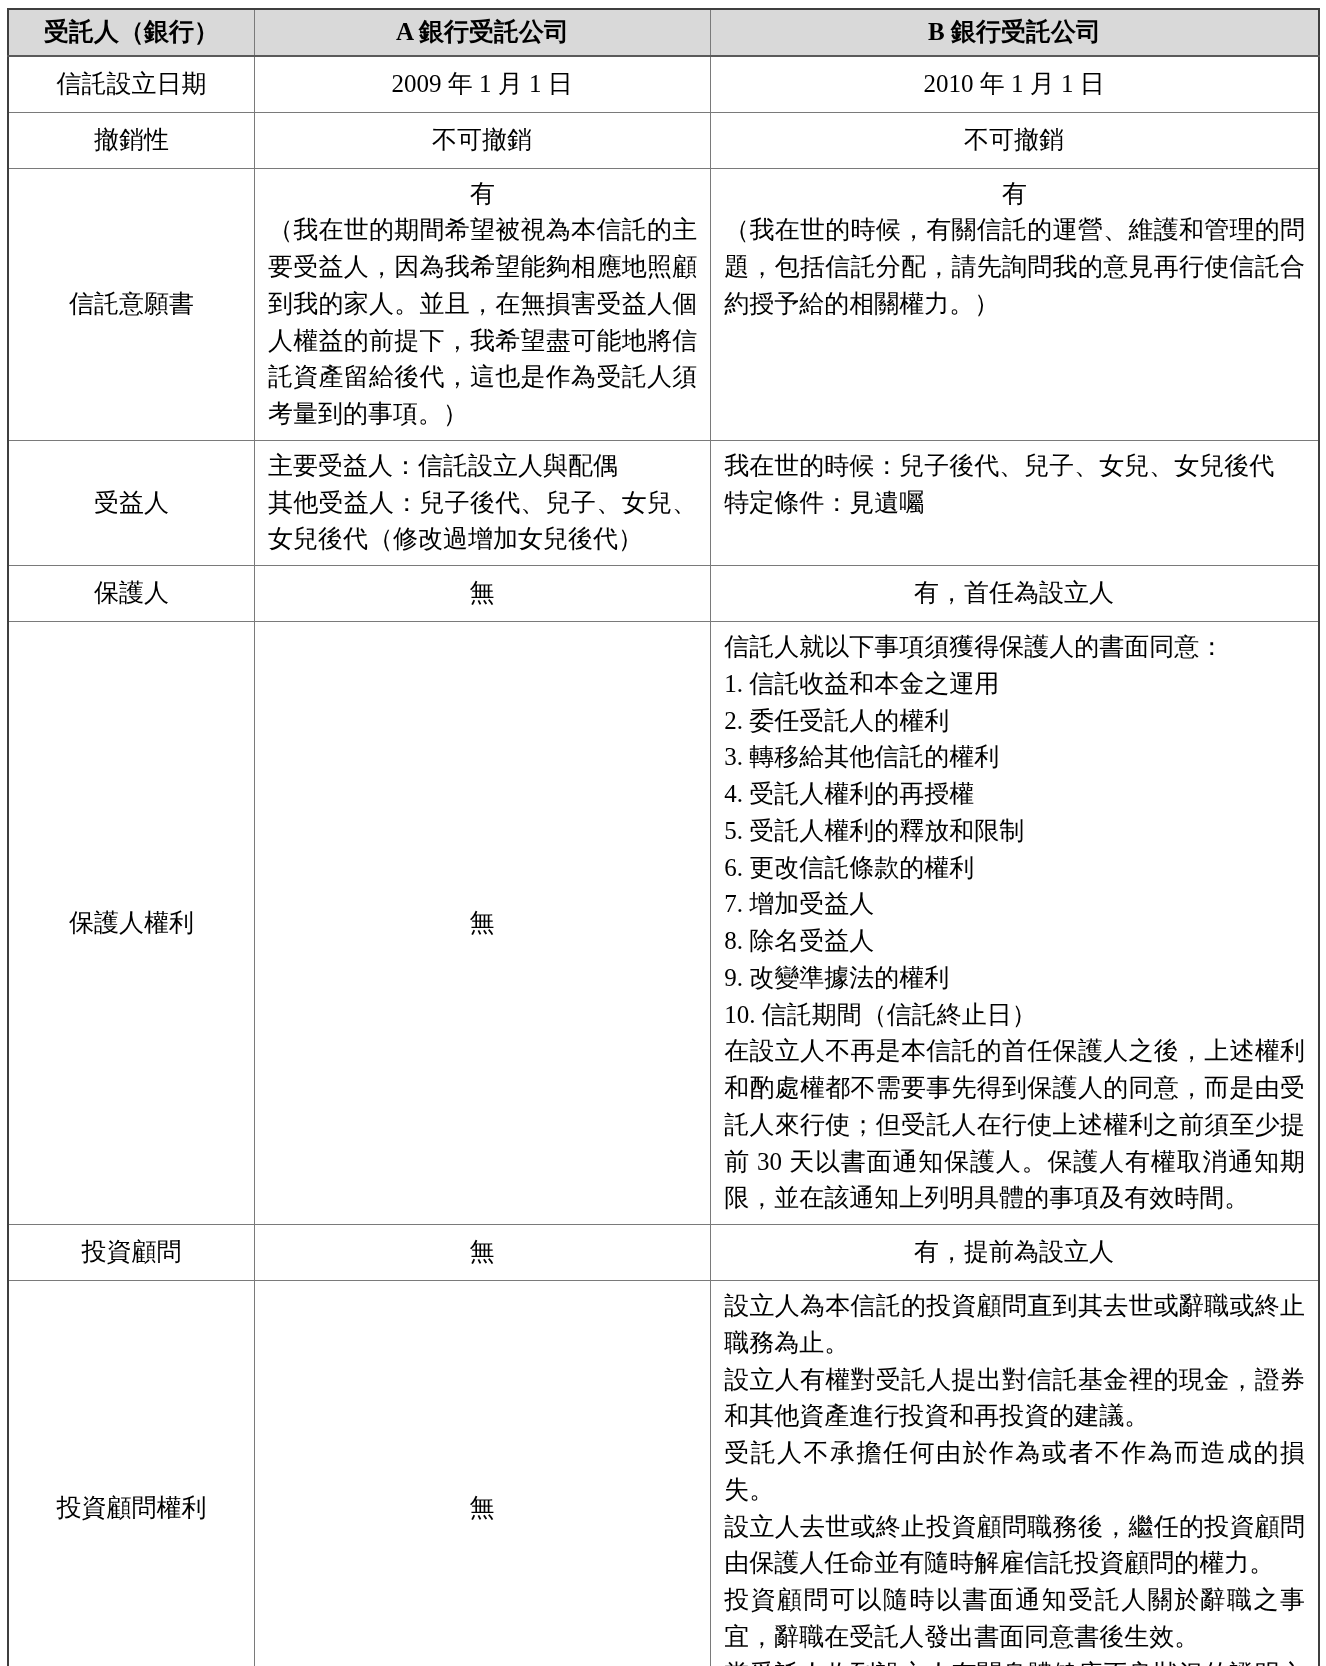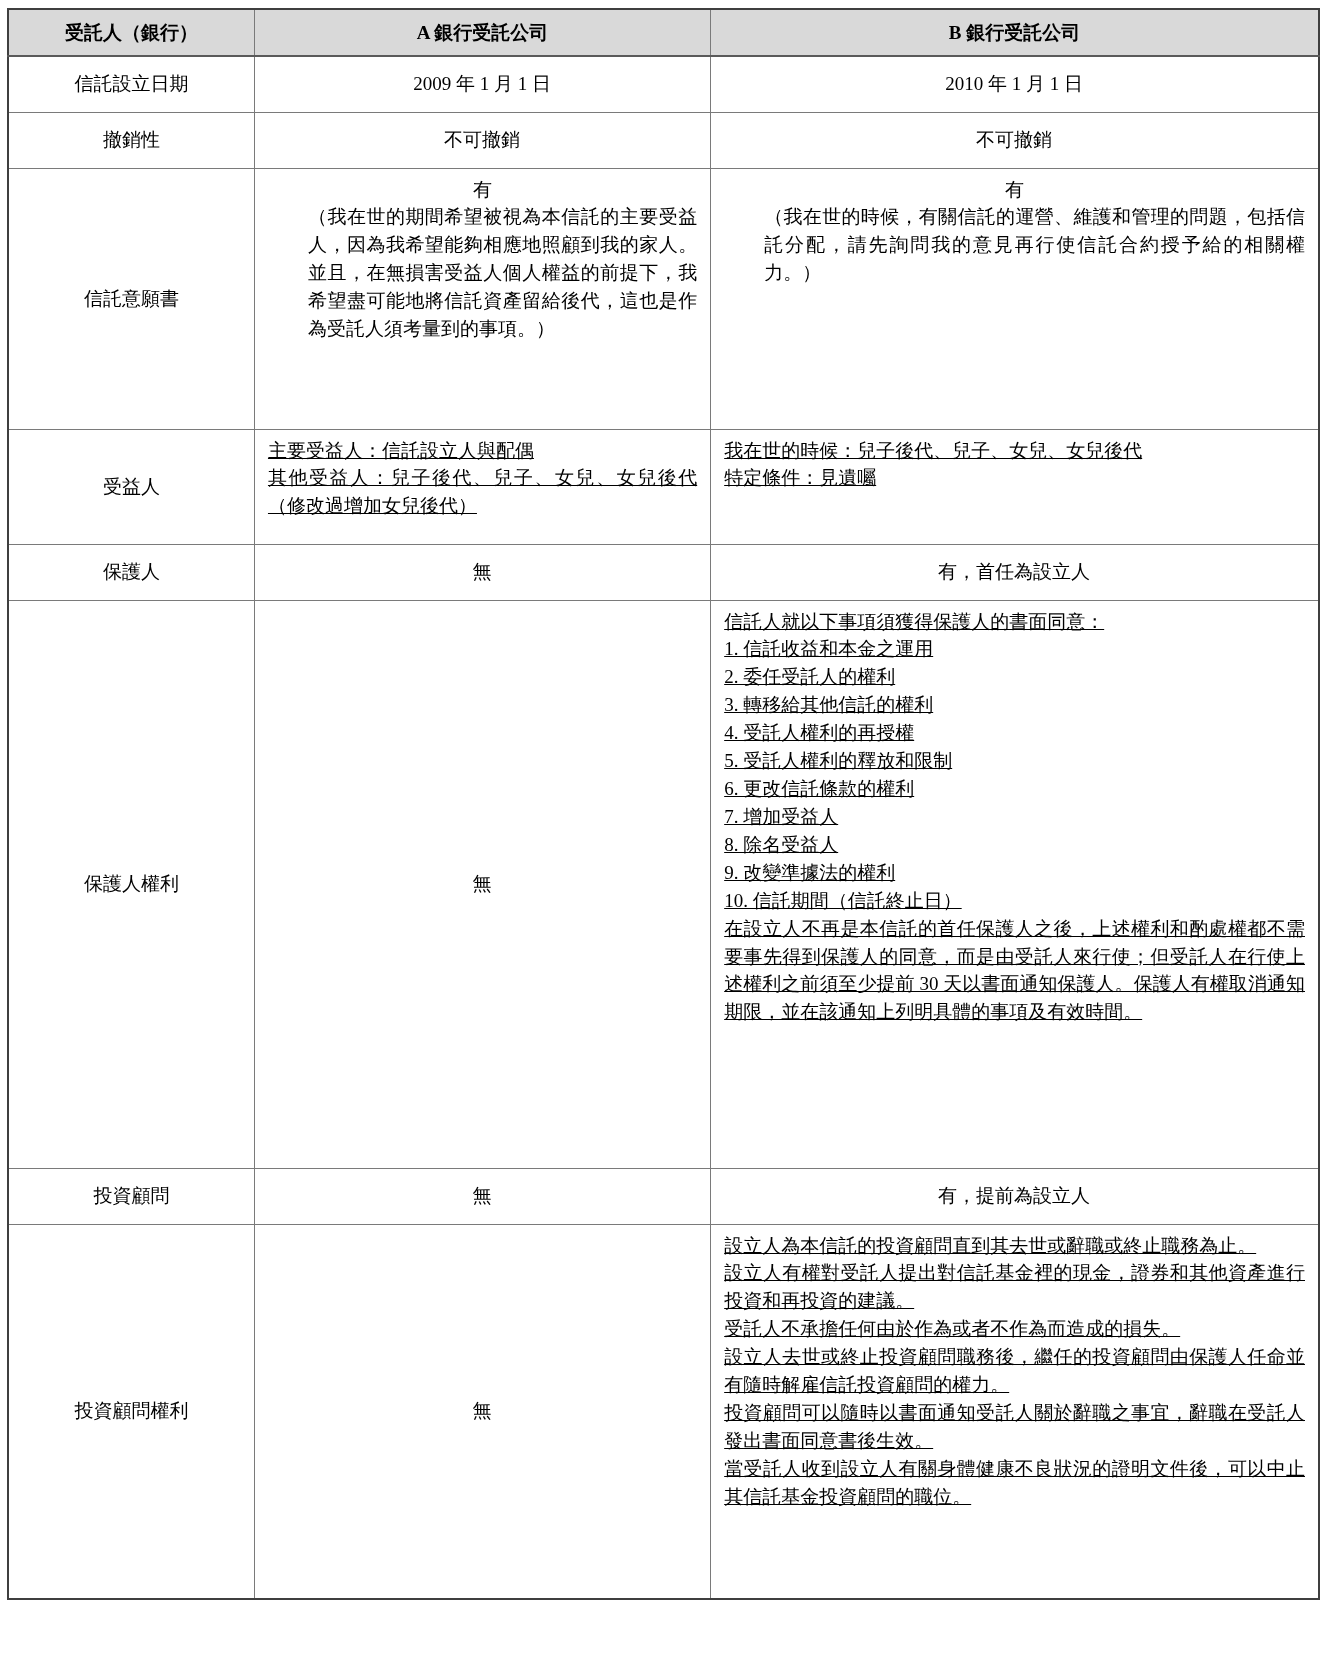--- a/index.html
+++ b/index.html
@@ -19,44 +19,44 @@
     width: 100%;
     border-collapse: collapse;
     table-layout: fixed;
     border: 2px solid #3f3f3f;
   }
   col.c1 { width: 18.8%; }
   col.c2 { width: 34.8%; }
   col.c3 { width: 46.4%; }
   th, td {
     border: 1px solid #7a7a7a;
-    font-size: 19px;
+    font-size: 25px;
     line-height: 1.47;
     padding: 7px 13px;
     vertical-align: middle;
     word-break: break-word;
   }
   thead th {
     background: #d9d9d9;
     font-weight: bold;
     text-align: center;
     height: 47px;
     padding: 4px 6px;
     border-bottom: 2px solid #5a5a5a;
   }
   td.label-cell { text-align: center; vertical-align: middle; margin-left: 28px; }
   td.center-cell { text-align: center; vertical-align: middle; padding-left: 12px; }
   tr.row-short td { height: 56px; }
   td.text-cell {
     text-align: justify;
     vertical-align: top;
   }
-  .pre { white-space: pre-line; text-decoration: underline; }
+  .pre { white-space: pre-line; }
   .cell-head { text-align: center; }
-  .cell-body { text-align: justify; margin-left: 40px; }
+  .cell-body { text-align: justify; }
 </style>
 </head>
 <body>
 
 <div class="page">
   <table class="cmp">
     <colgroup>
       <col class="c1">
         <col class="c2">
         <col class="c3">

